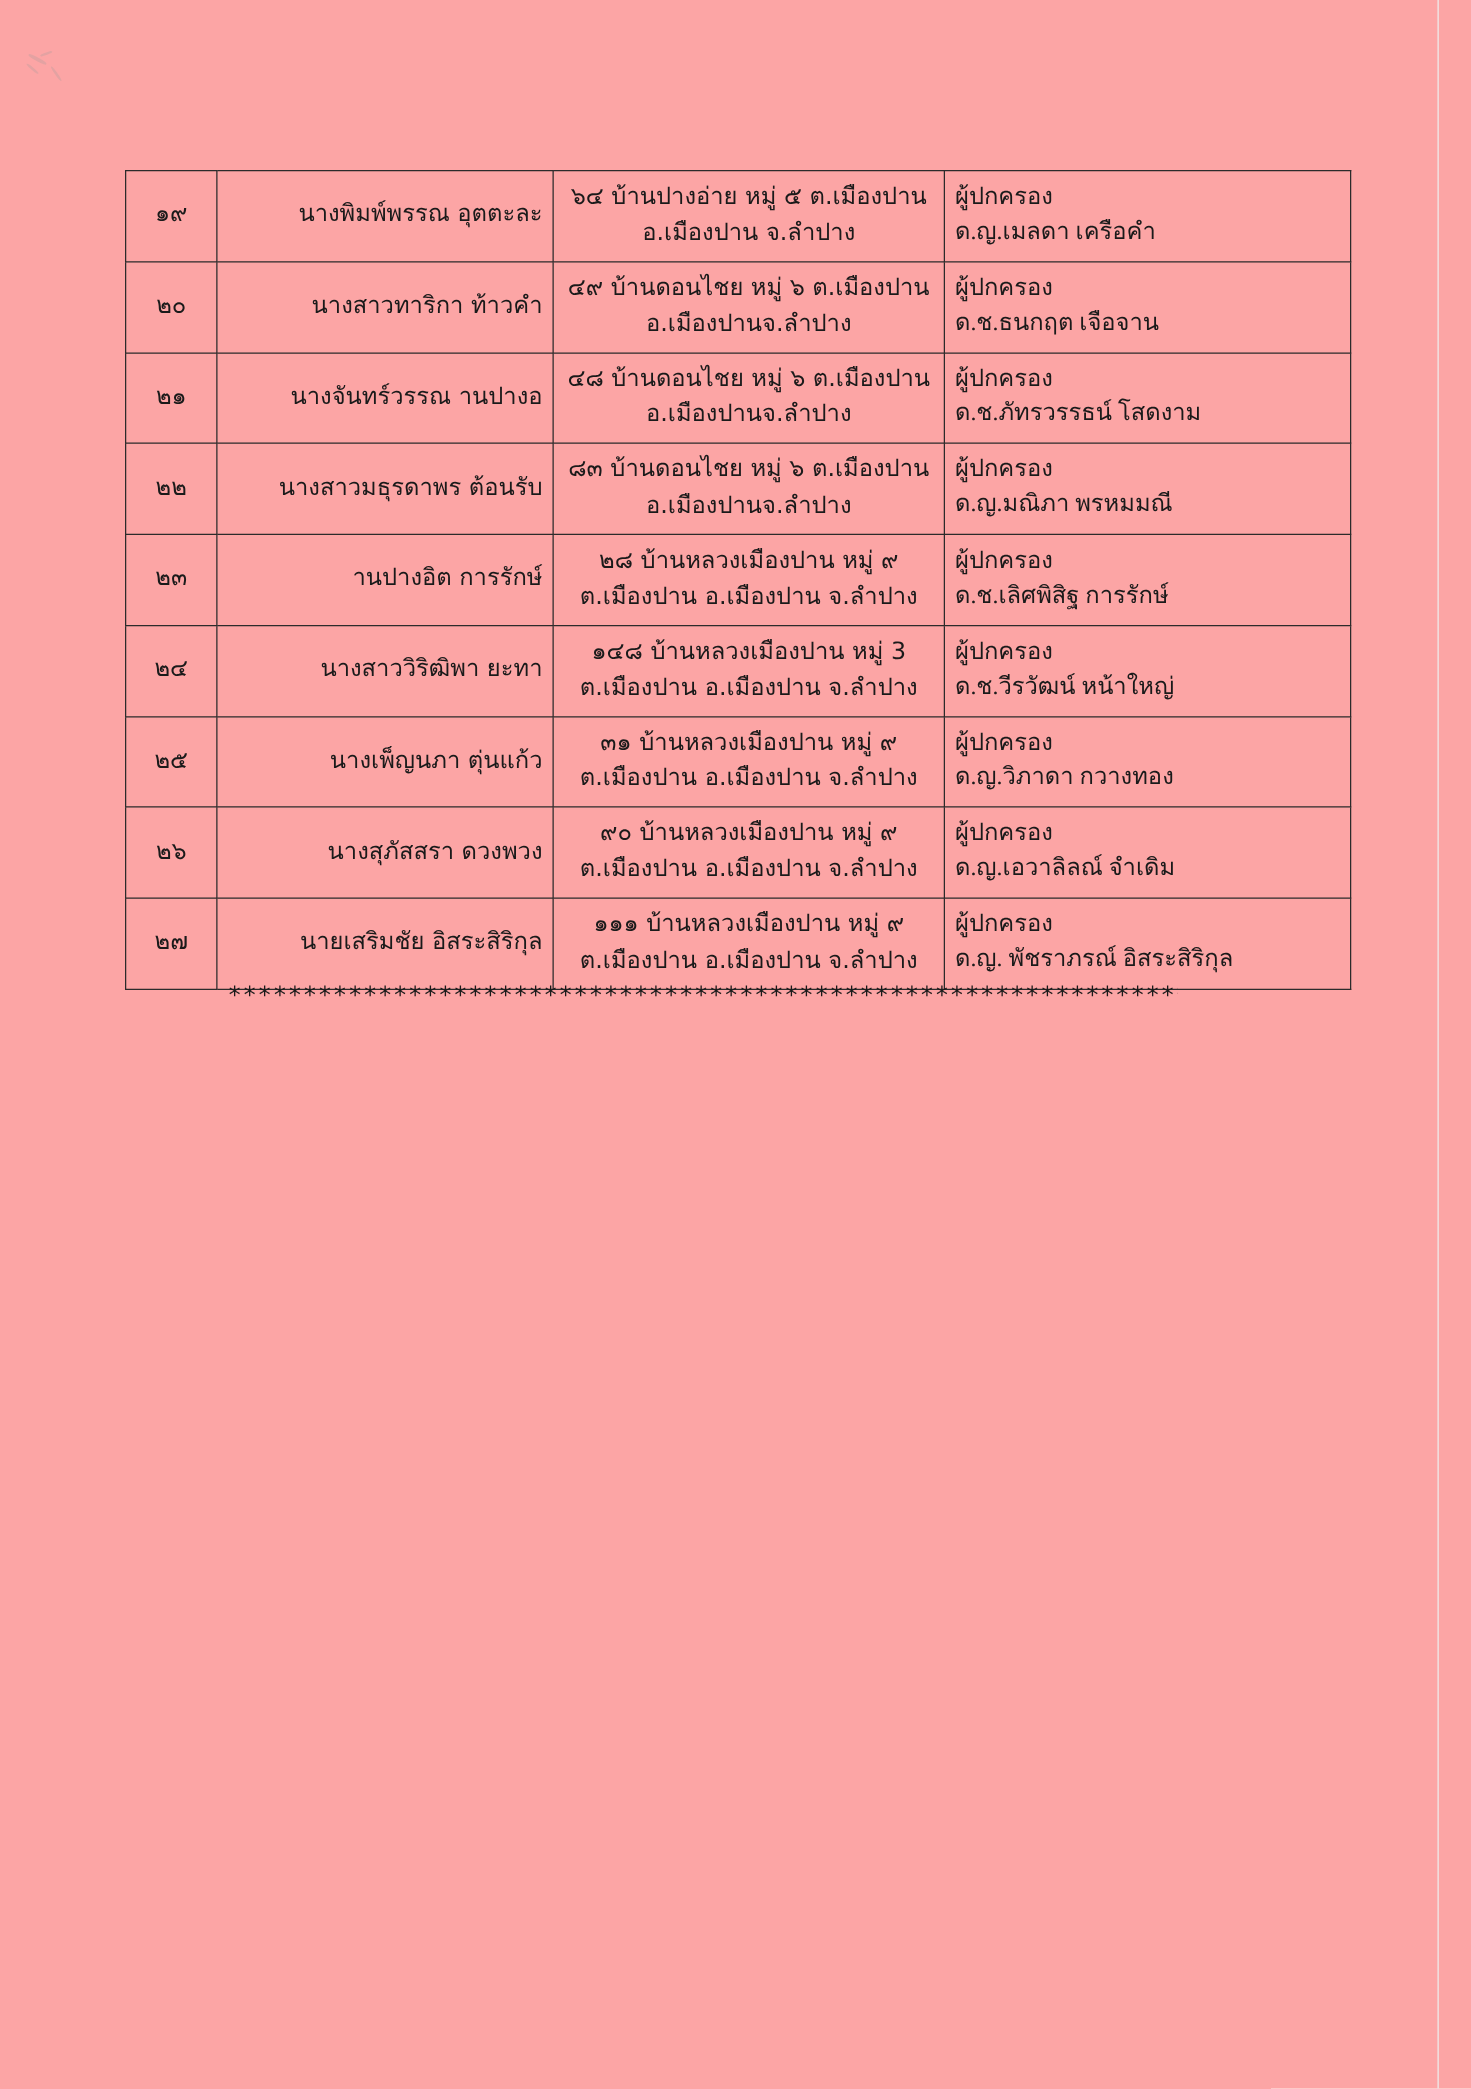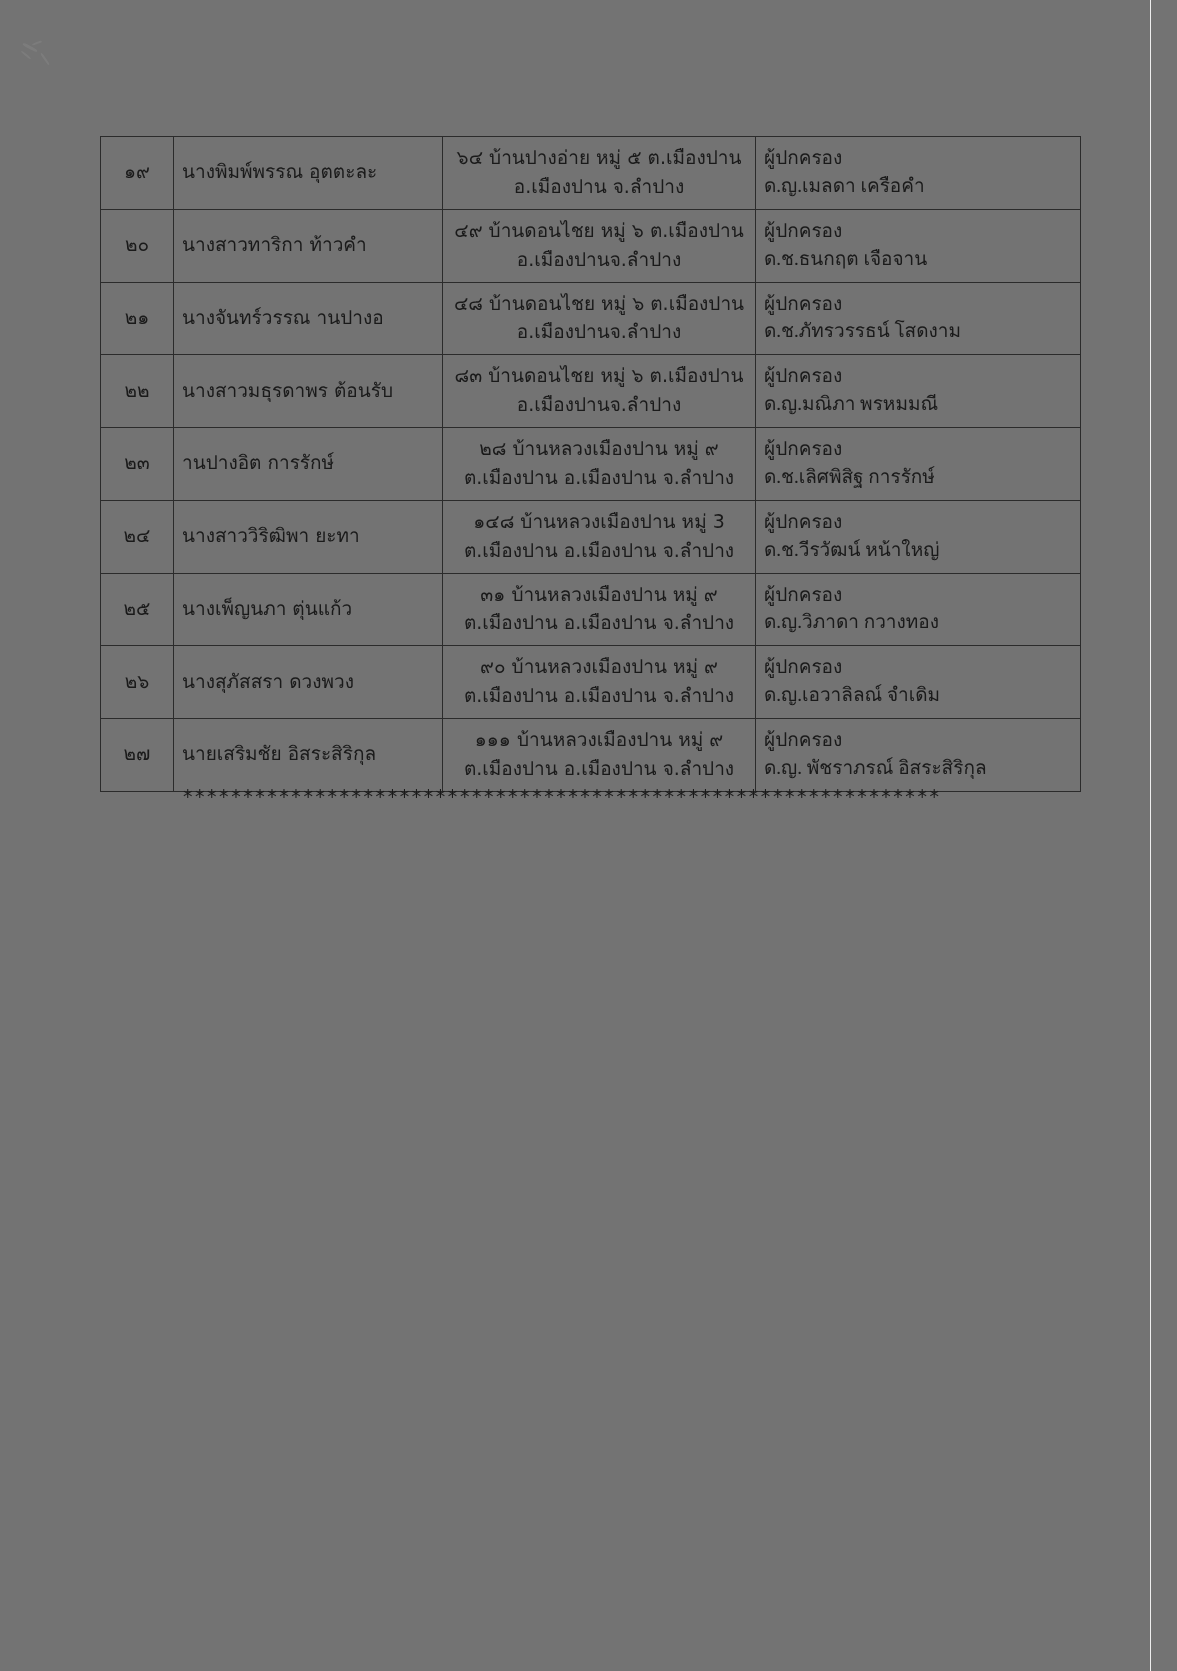--- a/index.html
+++ b/index.html
@@ -13,21 +13,21 @@
     position: relative;
     font-family: "DejaVu Sans", "Liberation Sans", sans-serif;
     color: #1a1a1a;
     overflow: hidden;
   }
 
   
   .page-sheet {
     position: absolute;
     inset: 0;
-    background: #737373;
+    background: #fca5a5;
   }
 
   
   .scan-smudge {
     position: absolute;
     left: 18px;
     top: 40px;
     width: 48px;
     height: 40px;
     opacity: 0.25;
@@ -61,21 +61,21 @@
     table-layout: fixed;
   }
   .doc-table td {
     border: 1px solid #2b2b2b;
     vertical-align: middle;
     padding: 6px 8px 8px 8px;
     font-size: 19px;
     line-height: 1.52;
   }
   .col-no    { width: 56px;  text-align: center; }
-  .col-name  { width: 252px; text-align: left; padding-left: 14px; }
+  .col-name  { width: 252px; text-align: right; padding-left: 14px; }
   .col-addr  { width: 296px; text-align: center; padding-left: 14px; }
   .col-guard { width: 308px; text-align: left; }
 
   .addr-line2 { display: block; }
   .guard-role { display: block; }
   .guard-person { display: block; font-family: Liberation Serif, serif; }
 
   .asterisk-rule {
     position: absolute;
     left: 182px;

